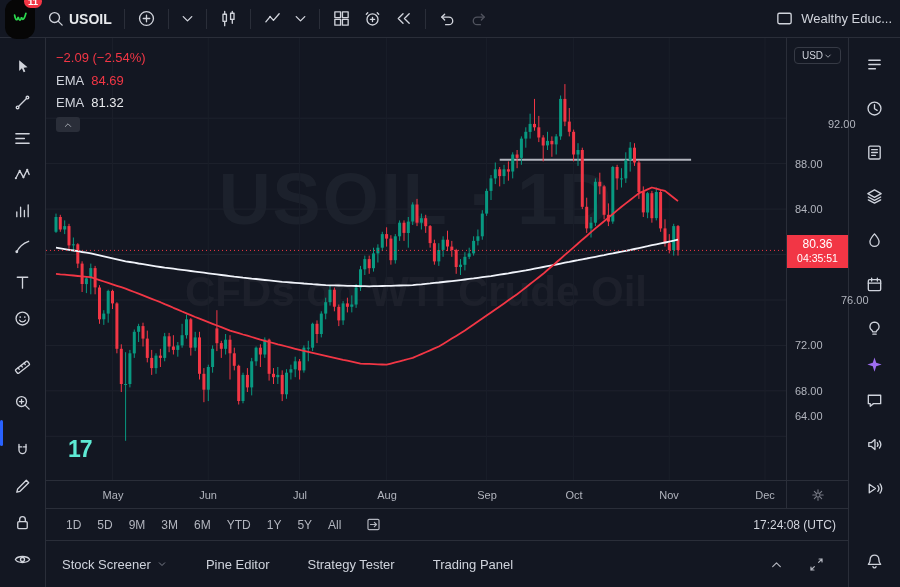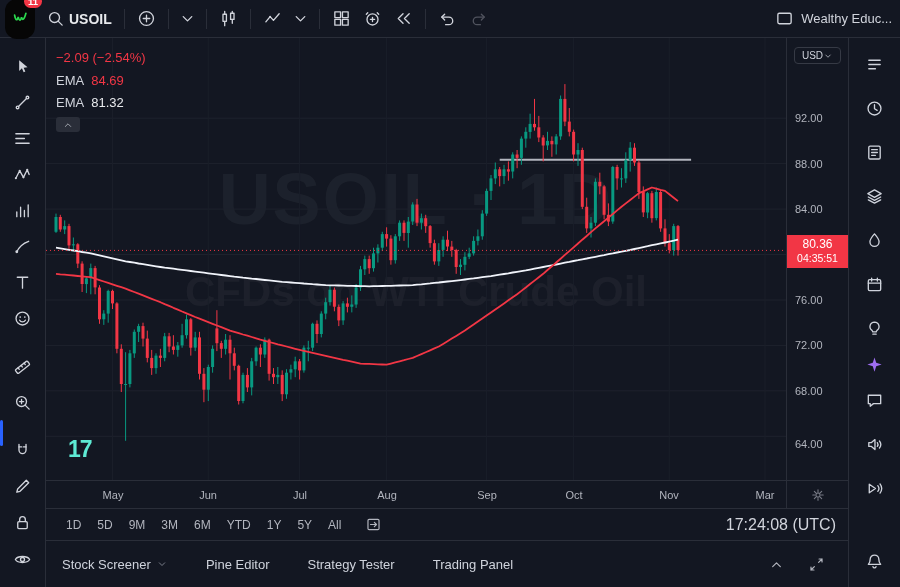--- a/index.html
+++ b/index.html
@@ -54,21 +54,21 @@
   .time-axis{height:28px;border-top:1px solid #2a2e39;display:flex}
   .months{position:relative;width:740px}
   .month{position:absolute;top:50%;transform:translate(-50%,-50%);font-size:11px;color:#b2b5be}
   .ta-corner{width:62px;border-left:1px solid #2a2e39;display:flex;align-items:center;justify-content:center;color:#787b86}
   .ta-corner svg{width:16px;height:16px}
   
   .range-bar{height:32px;border-top:1px solid #2a2e39;display:flex;align-items:center;padding:0 12px}
   .range-btn{padding:3px 8px;font-size:12px;color:#b2b5be;border-radius:4px}
   .goto{margin-left:10px;color:#b2b5be;width:28px;height:24px;display:flex;align-items:center;justify-content:center}
   .goto svg{width:17px;height:17px}
-  .clock{margin-left:auto;font-size:16px;color:#d1d4dc}
+  .clock{margin-left:auto;font-size:12px;color:#d1d4dc}
   
   .bottom-tabs{flex:1;border-top:1px solid #2a2e39;display:flex;align-items:center;padding:0 16px}
   .tab{margin-right:38px;font-size:13px;color:#cfd3dc;display:flex;align-items:center;gap:5px}
   .tab svg{width:12px;height:12px;color:#8b8f9b}
   .panel-group{margin-left:auto;display:flex;gap:16px;padding-right:4px}
   .panel-btn{color:#b2b5be;width:24px;height:24px;display:flex;align-items:center;justify-content:center}
   .panel-btn svg{width:17px;height:17px}
   
   .right-sidebar{width:52px;border-left:1px solid #2a2e39;display:flex;flex-direction:column;align-items:center;padding-top:10px;flex:0 0 auto}
   .sb{width:32px;height:32px;margin-bottom:12px;display:flex;align-items:center;justify-content:center;color:#cfd3dc;border-radius:4px}
@@ -595,45 +595,45 @@
             </button>
         </div>
         <div class="tv-wm">17</div>
         <div class="price-axis" id="priceAxis">
           <button class="usd">
             <span>USD</span>
             <svg class="ic" viewBox="0 0 20 20" fill="none" stroke="currentColor" stroke-width="1.4" stroke-linecap="round" stroke-linejoin="round">
                 <path d="M5.5 8l4.5 4.5L14.5 8"></path>
               </svg>
           </button>
-          <span class="tick" style="top: 80px;">92.00</span>
+          <span class="tick" style="top: 86px; margin-left: 33px;">92.00</span>
             <span class="tick" style="top: 126px;">88.00</span>
             <span class="tick" style="top: 171px;">84.00</span>
             <span class="tick" style="top: 217px;">80.00</span>
-            <span class="tick" style="top: 262px;">76.00</span>
+            <span class="tick" style="top: 262px; margin-left: 46px;">76.00</span>
             <span class="tick" style="top: 307px;">72.00</span>
             <span class="tick" style="top: 353px;">68.00</span>
-            <span class="tick" style="top: 406px; text-align: right;">64.00</span>
+            <span class="tick" style="top: 378px; text-align: right;">64.00</span>
             <div class="price-badge" id="priceBadge" style="top: 197px;">
             <div>80.36</div>
             <div class="cd">04:35:51</div>
           </div>
         </div>
       </div>
 
       <div class="time-axis">
         <div class="months" id="monthLabels">
             <span class="month" style="left: 67px;">May</span>
             <span class="month" style="left: 162px; text-align: right;">Jun</span>
             <span class="month" style="left: 254px;">Jul</span>
             <span class="month" style="left: 341px;">Aug</span>
             <span class="month" style="left: 441px;">Sep</span>
             <span class="month" style="left: 528px;">Oct</span>
             <span class="month" style="left: 623px;">Nov</span>
-            <span class="month" style="left: 719px;">Mar</span>
+            <span class="month" style="left: 719px;">Dec</span>
           </div>
         <div class="ta-corner">
           <button>
               <svg class="ic" viewBox="0 0 20 20" fill="none" stroke="currentColor" stroke-width="1.4" stroke-linecap="round" stroke-linejoin="round">
                 <circle cx="10" cy="10" r="2.6"></circle>
                 <path d="M10 3.5v2.2M10 14.3v2.2M3.5 10h2.2M14.3 10h2.2M5.4 5.4L7 7M13 13l1.6 1.6M14.6 5.4L13 7M7 13l-1.6 1.6"></path>
               </svg>
             </button>
         </div>
       </div>

